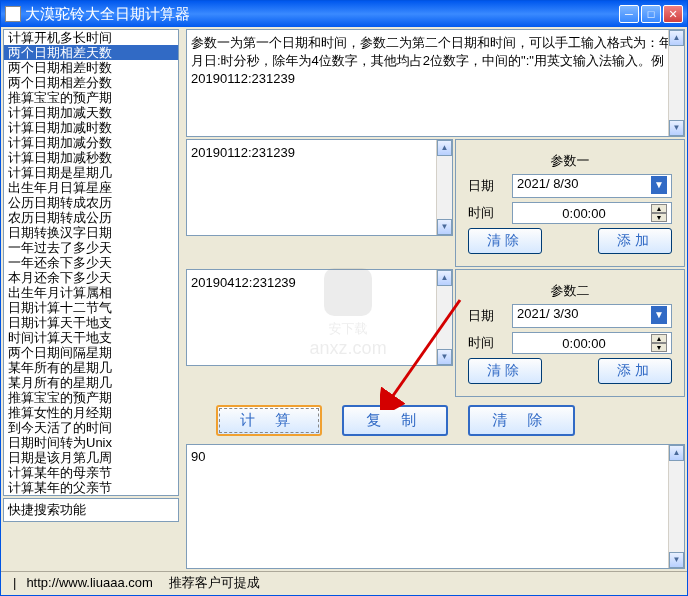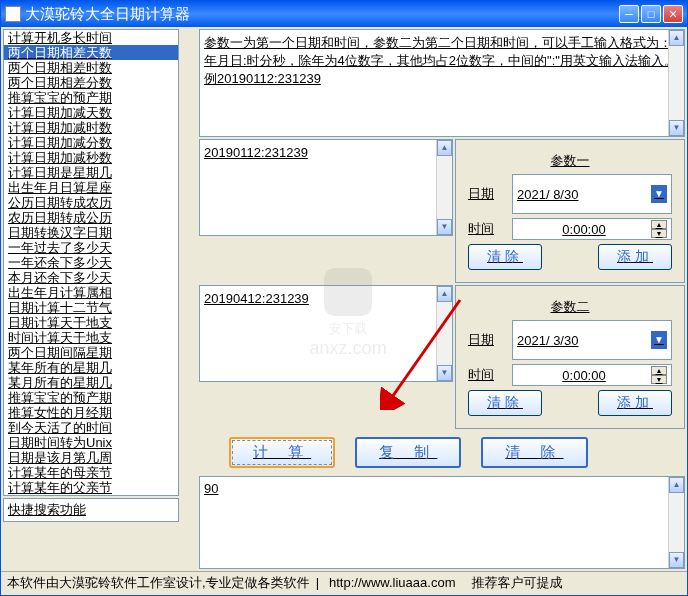--- a/index.html
+++ b/index.html
@@ -4,34 +4,34 @@
 <style>
 * { box-sizing: border-box; margin: 0; padding: 0; font-family: "SimSun", "宋体", sans-serif; font-size: 13px; }
 body { background: #ece9d8; width: 688px; height: 596px; overflow: hidden; }
 .window { width: 688px; height: 596px; border: 1px solid #0054e3; background: #ece9d8; }
 .titlebar { height: 26px; background: linear-gradient(to bottom, #0058ee 0%, #3a8aff 50%, #0058ee 100%); display: flex; align-items: center; padding: 0 4px; color: #fff; }
 .titlebar .icon { width: 16px; height: 16px; background: #fff; margin-right: 4px; display: inline-block; border: 1px solid #888; }
 .titlebar .title { flex: 1; font-size: 15px; }
 .titlebar .btns { display: flex; gap: 2px; }
 .tbtn { width: 20px; height: 18px; background: linear-gradient(to bottom, #7eb6ff, #3a8aff); border: 1px solid #fff; border-radius: 2px; color: #fff; font-size: 11px; text-align: center; line-height: 16px; cursor: pointer; }
 .tbtn.close { background: linear-gradient(to bottom, #f08080, #d04040); }
-.content { display: flex; height: 544px; padding: 2px; gap: 20px; text-decoration: underline; }
+.content { display: flex; height: 544px; padding: 2px; gap: 7px; }
 .sidebar { width: 176px; border: 1px solid #7f9db9; background: #fff; overflow-y: auto; }
 .sidebar-item { padding: 0px 4px; color: #000; cursor: pointer; white-space: nowrap; line-height: 15px; }
 .sidebar-item.selected { background: #316ac5; color: #fff; }
 .search-box { border: 1px solid #7f9db9; margin-top: 2px; padding: 2px 4px; background: #fff; }
 .main { flex: 1; display: flex; flex-direction: column; gap: 2px; }
 .desc-box { border: 1px solid #7f9db9; background: #fff; padding: 4px; height: 108px; line-height: 18px; position: relative; }
 .row { display: flex; gap: 2px; }
 .param-input { flex: 1; border: 1px solid #7f9db9; background: #fff; padding: 4px; height: 97px; line-height: 18px; position: relative; }
 .param-panel { width: 230px; border: 1px solid #7f9db9; background: #ece9d8; padding: 12px; }
 .group-title { text-align: center; margin-bottom: 4px; }
 .field-row { display: flex; align-items: center; margin-bottom: 4px; gap: 4px; }
 .field-label { width: 40px; }
-.date-input { flex: 1; border: 1px solid #7f9db9; background: #fff; display: flex; align-items: center; padding: 1px 4px; height: 40px; }
+.date-input { flex: 1; border: 1px solid #7f9db9; background: #fff; display: flex; align-items: flex-start; padding: 1px 4px; height: 24px; }
 .date-input .val { flex: 1; }
 .date-input .dd { width: 16px; height: 18px; background: #316ac5; color: #fff; text-align: center; line-height: 18px; cursor: pointer; font-size: 10px; }
 .time-input { flex: 1; border: 1px solid #7f9db9; background: #fff; display: flex; align-items: center; padding: 1px 4px; height: 22px; }
 .time-input .val { flex: 1; text-align: center; }
 .spinner { width: 16px; display: flex; flex-direction: column; }
 .spinner .sp { height: 9px; background: #ece9d8; border: 1px solid #888; font-size: 7px; text-align: center; line-height: 7px; cursor: pointer; }
 .btn-row { display: flex; gap: 6px; justify-content: space-between; margin-top: 4px; }
 .xp-btn { border: 1px solid #003c74; background: linear-gradient(to bottom, #fdfdfd, #d6e8ff); padding: 3px 18px; cursor: pointer; border-radius: 3px; color: #316ac5; font-size: 14px; letter-spacing: 4px; }
 .action-row { display: flex; gap: 20px; justify-content: flex-start; padding: 6px 30px; }
 .action-btn { border: 2px solid #316ac5; background: linear-gradient(to bottom, #fdfdfd, #d6e8ff); padding: 4px 22px; cursor: pointer; border-radius: 3px; color: #316ac5; font-size: 15px; letter-spacing: 8px; }
@@ -187,21 +187,20 @@
         <span>90</span>
         <div class="scroll-track">
           <div class="scroll-btn up">▲</div>
           <div class="scroll-btn down">▼</div>
         </div>
       </div>
     </div>
   </div>
 
   <div class="statusbar">
-    <span>本软件由大漠驼铃软件工作室设计,专业定做各类软件</span>
     <span style="margin:0 6px;">|</span>
     <a>http://www.liuaaa.com</a>
     <span style="margin:0 6px;"></span>
     <span>推荐客户可提成</span>
   </div>
 </div>
 
 <div class="watermark">
   <div class="logo"></div>
   <div>安下载</div>

